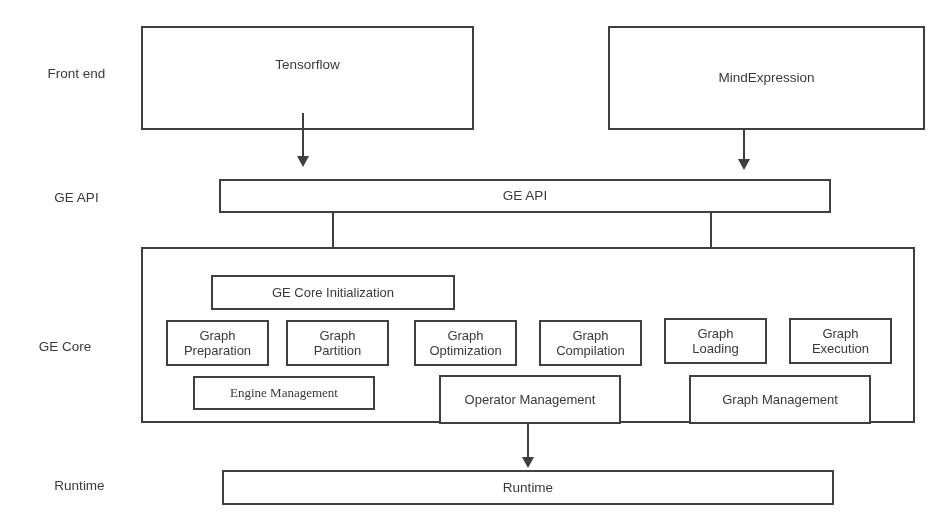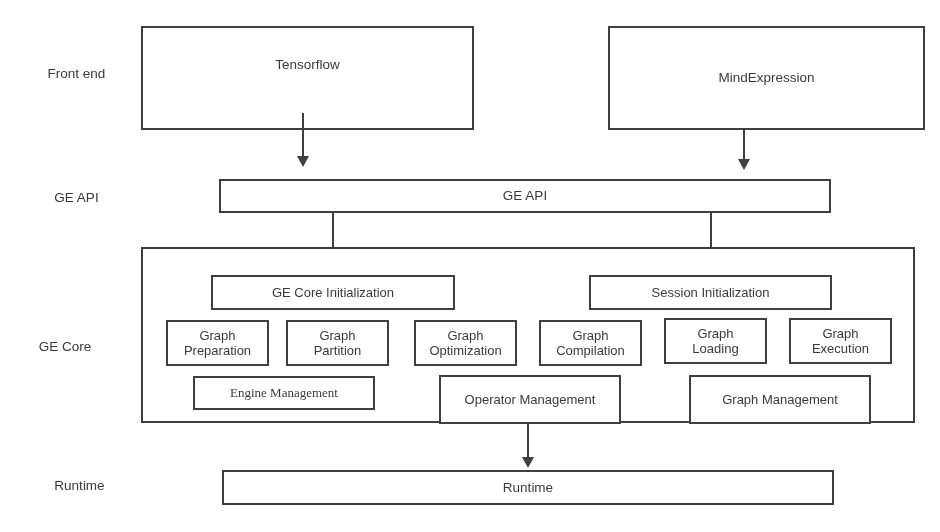--- a/index.html
+++ b/index.html
@@ -108,21 +108,20 @@
   <div class="conn-line" style="left:332px; top:213px; height:51px;"></div>
   <div class="conn-head" style="left:327px; top:261px;"></div>
 
   <div class="conn-line" style="left:710px; top:213px; height:51px;"></div>
   <div class="conn-head" style="left:705px; top:261px;"></div>
 
   <div class="box bordered" style="left:141px; top:247px; width:774px; height:176px;"></div>
 
   <div class="box bordered t13" style="left:211px; top:275px; width:244px; height:35px;">GE Core Initialization</div>
 
-  <div class="box bordered t13" style="left:589px; top:275px; width:243px; height:35px;">Session Initialization</div>
 
   <div class="box bordered t13" style="left:166px; top:320px; width:103px; height:46px;">Graph
 Preparation</div>
 
   <div class="box bordered t13" style="left:286px; top:320px; width:103px; height:46px;">Graph
 Partition</div>
 
   <div class="box bordered t13" style="left:414px; top:320px; width:103px; height:46px;">Graph
 Optimization</div>
 

